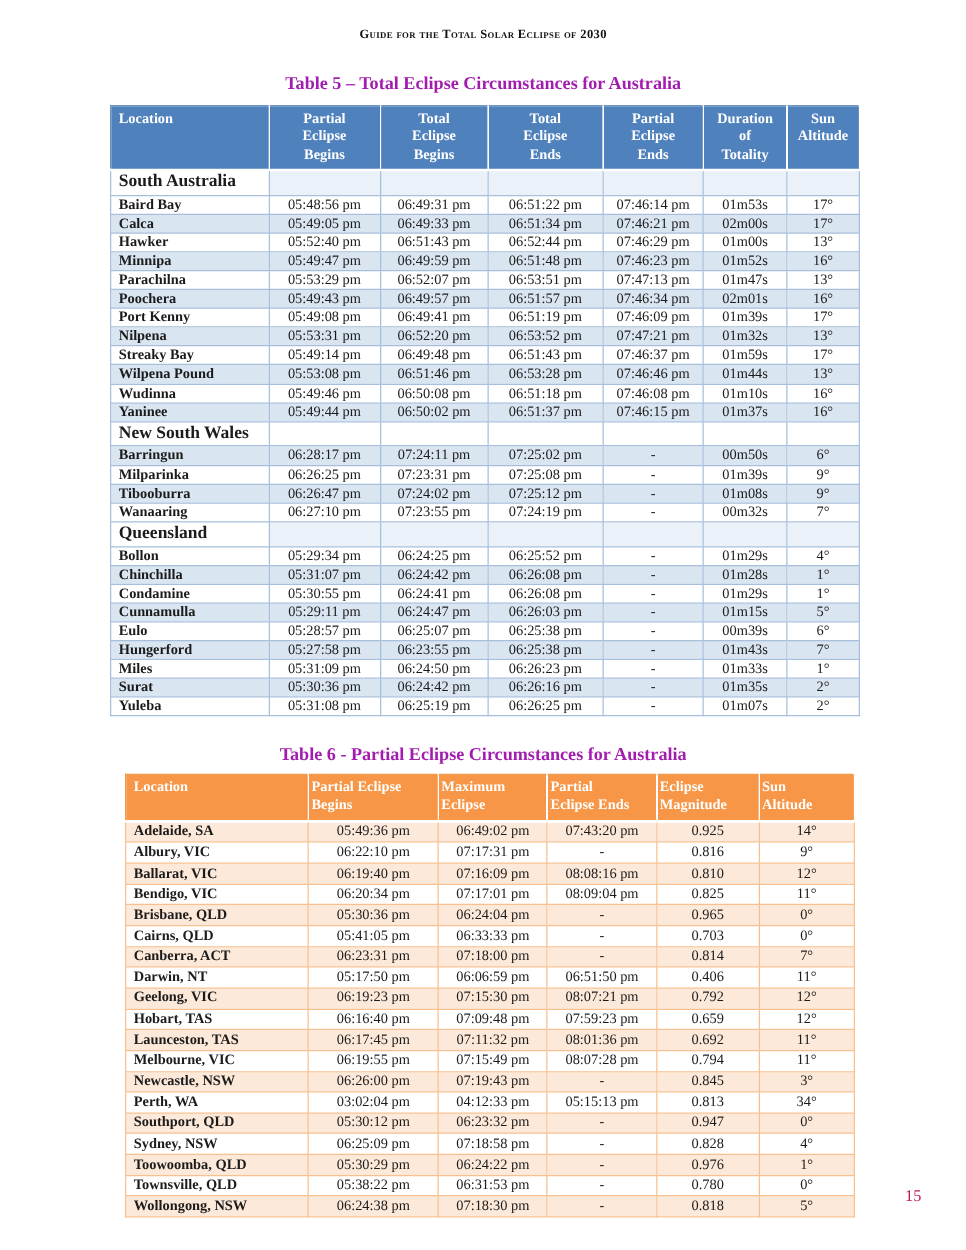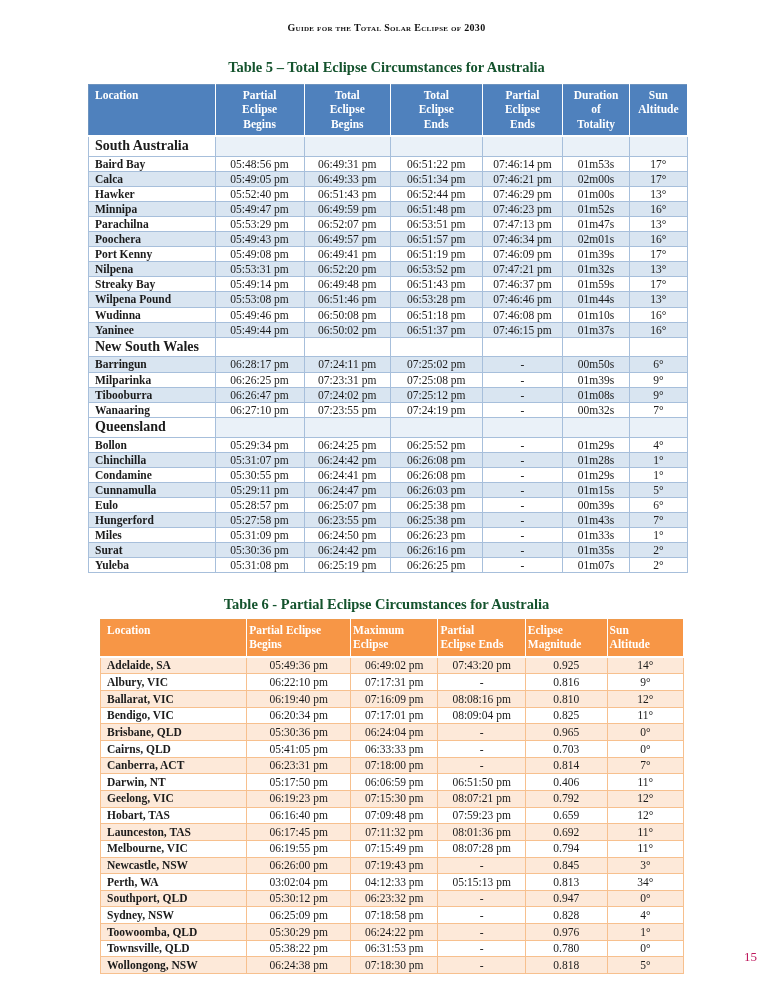--- a/index.html
+++ b/index.html
@@ -6,21 +6,21 @@
   body{
     width:773px;height:1000px;position:relative;background:#ffffff;
     font-family:"Liberation Serif","DejaVu Serif",serif;color:#1b1b1b;
     overflow:hidden;
   }
   .running-header{
     padding-top:22px;text-align:center;font-variant:small-caps;
     font-weight:bold;font-size:10px;letter-spacing:.3px;color:#111;
   }
   .tbl-title{
-    text-align:center;font-weight:bold;font-size:14.5px;color:#14532d;
+    text-align:center;font-weight:bold;font-size:14.5px;color:#a21caf;
   }
   .t5-title{margin-top:26px;}
   .t6-title{margin-top:23px;}
 
   table{border-collapse:collapse;table-layout:fixed;padding-left:40px;}
   th,td{overflow:hidden;}
 
   
   .t5{width:600px;margin:8px 0 0 88px;border:1px solid #6D93BE;}
   .t5 th{
@@ -65,21 +65,21 @@
   .t6 td.loc{text-align:left;font-weight:bold;padding-left:6px;margin-left:16px;}
   .t6 tr.band td{background:#FDE9D9;}
   .t6 th:nth-child(1){width:25%;}
   .t6 th:nth-child(2){width:18%;}
   .t6 th:nth-child(3){width:15%;}
   .t6 th:nth-child(4){width:15%;}
   .t6 th:nth-child(5){width:14%;}
   .t6 th:nth-child(6){width:13%;}
 
   .page-number{
-    position:absolute;top:949px;right:16px;font-size:13px;color:#be185d;
+    position:absolute;top:949px;right:36px;font-size:13px;color:#be185d;
   }
 </style>
 </head>
 <body>
 
 <div class="running-header">Guide for the Total Solar Eclipse of 2030</div>
 
 <div class="tbl-title t5-title">Table 5 – Total Eclipse Circumstances for Australia</div>
 
 <table class="t5">

